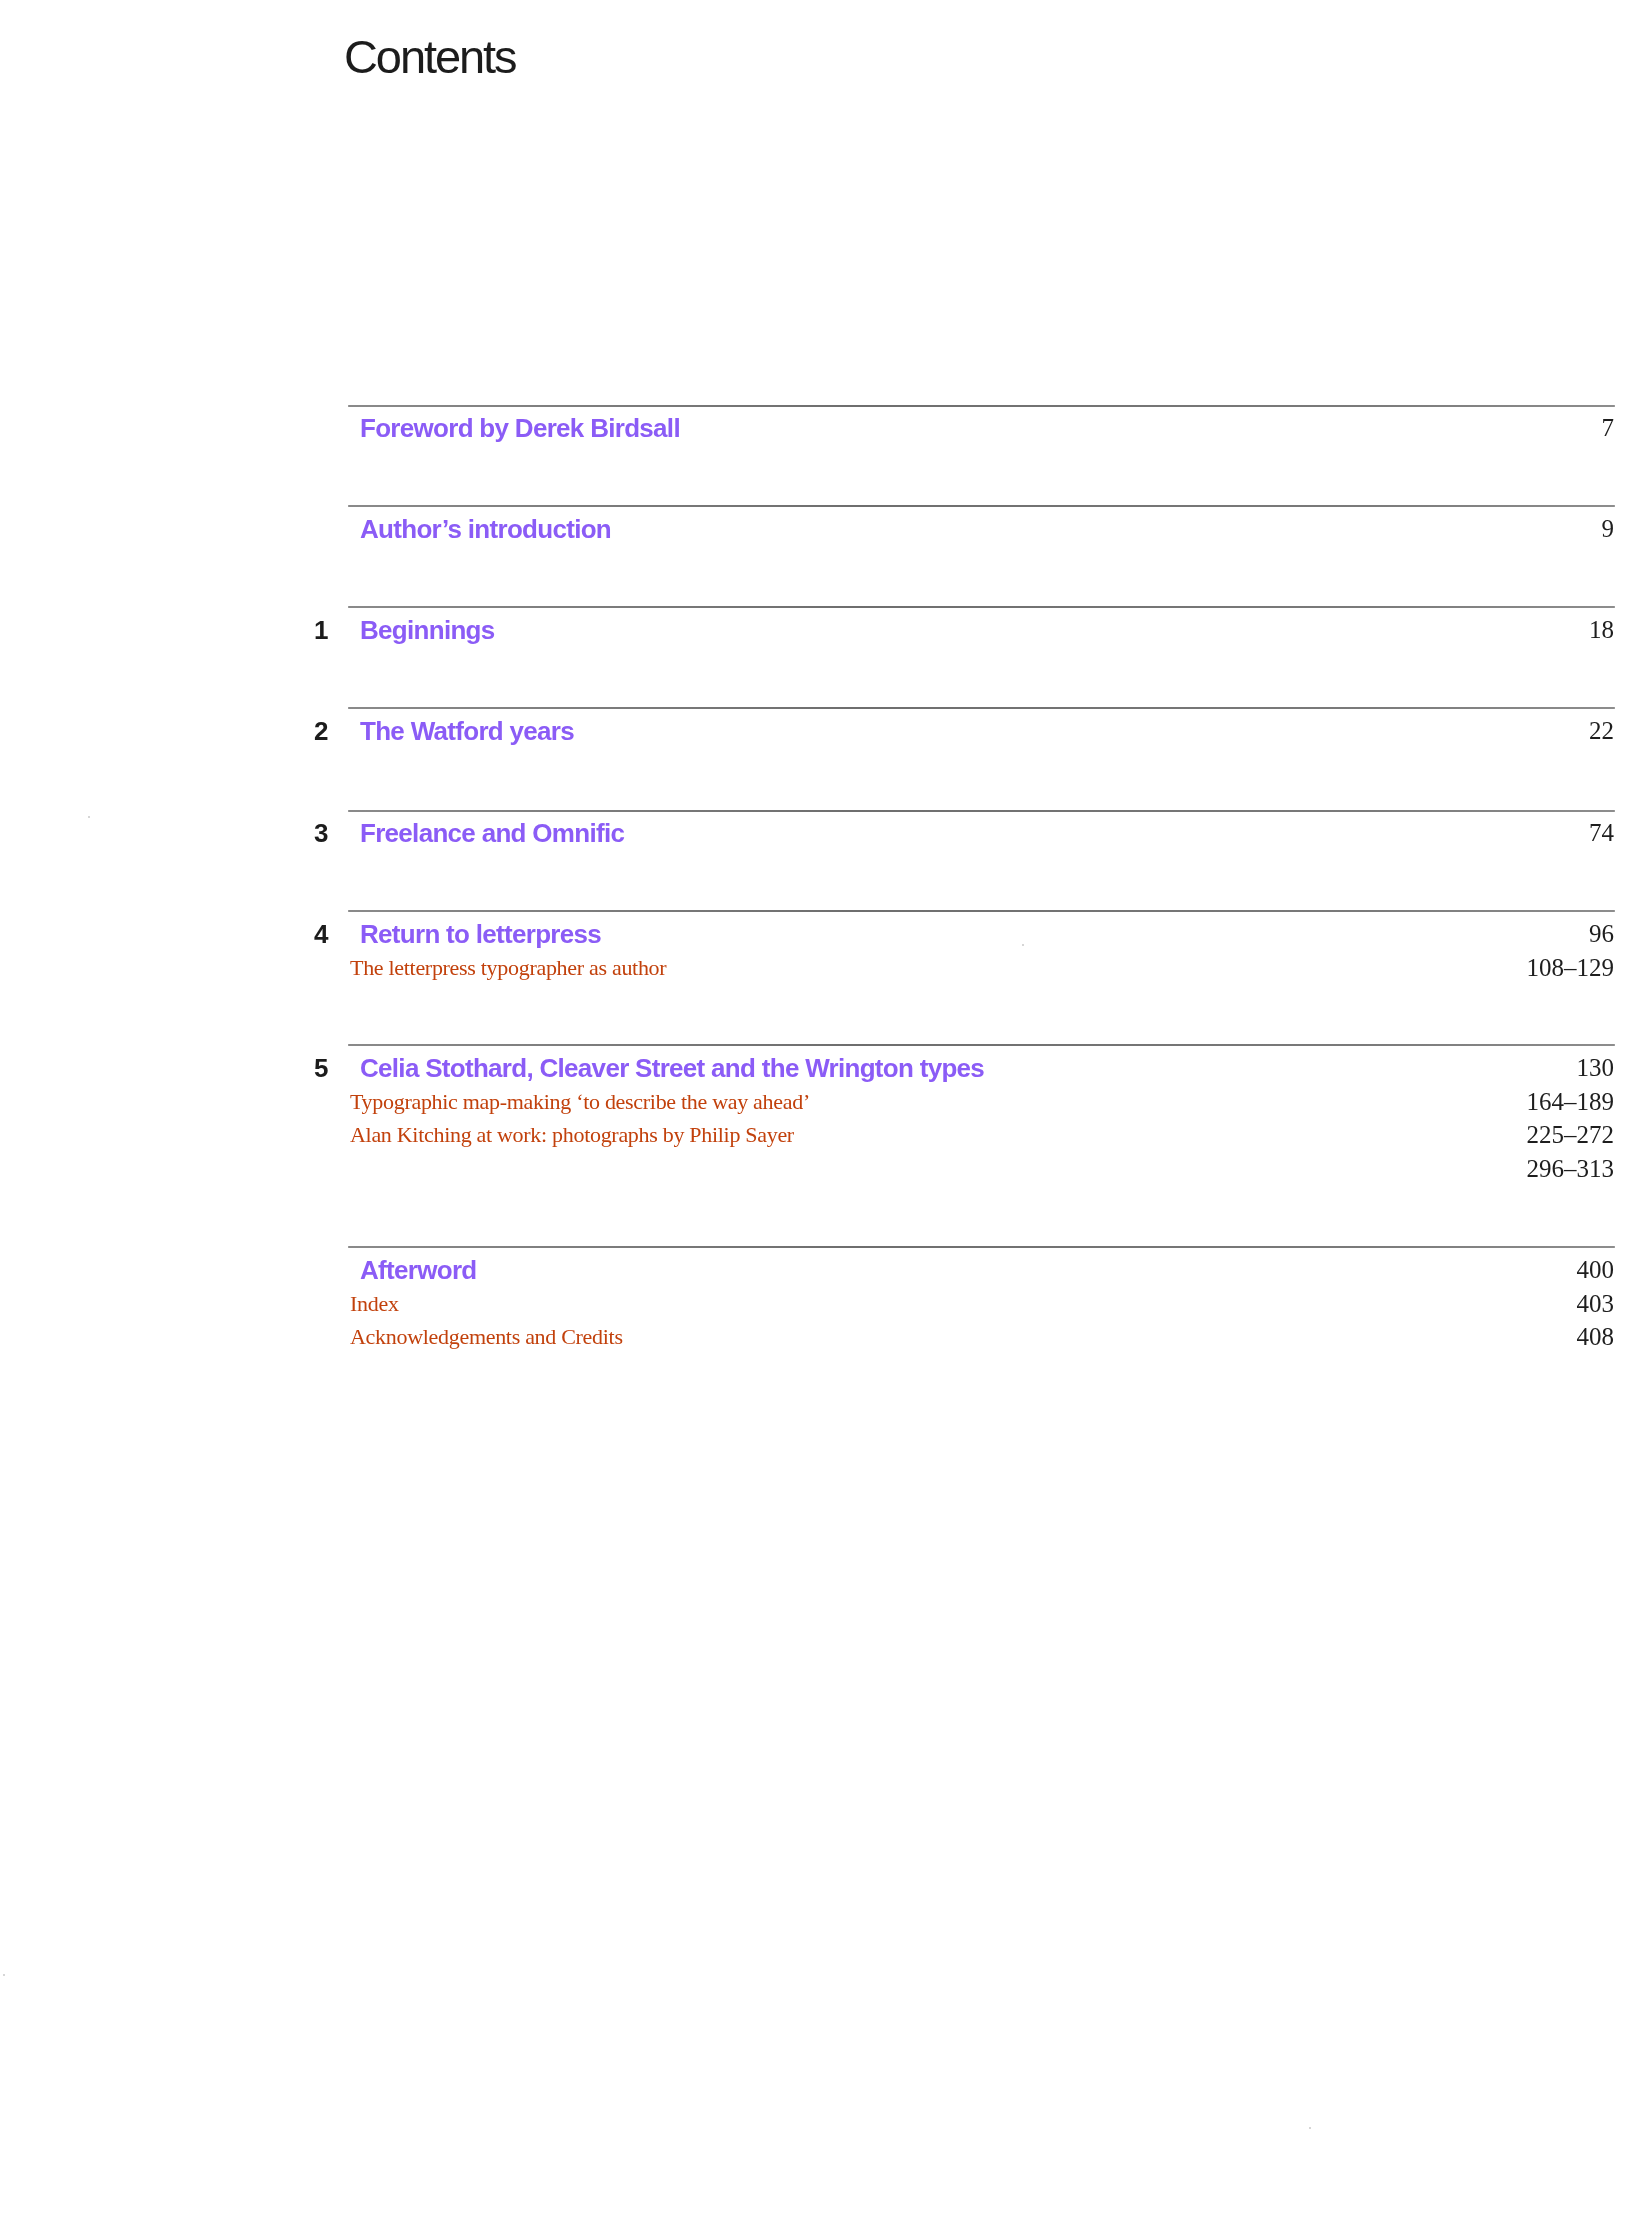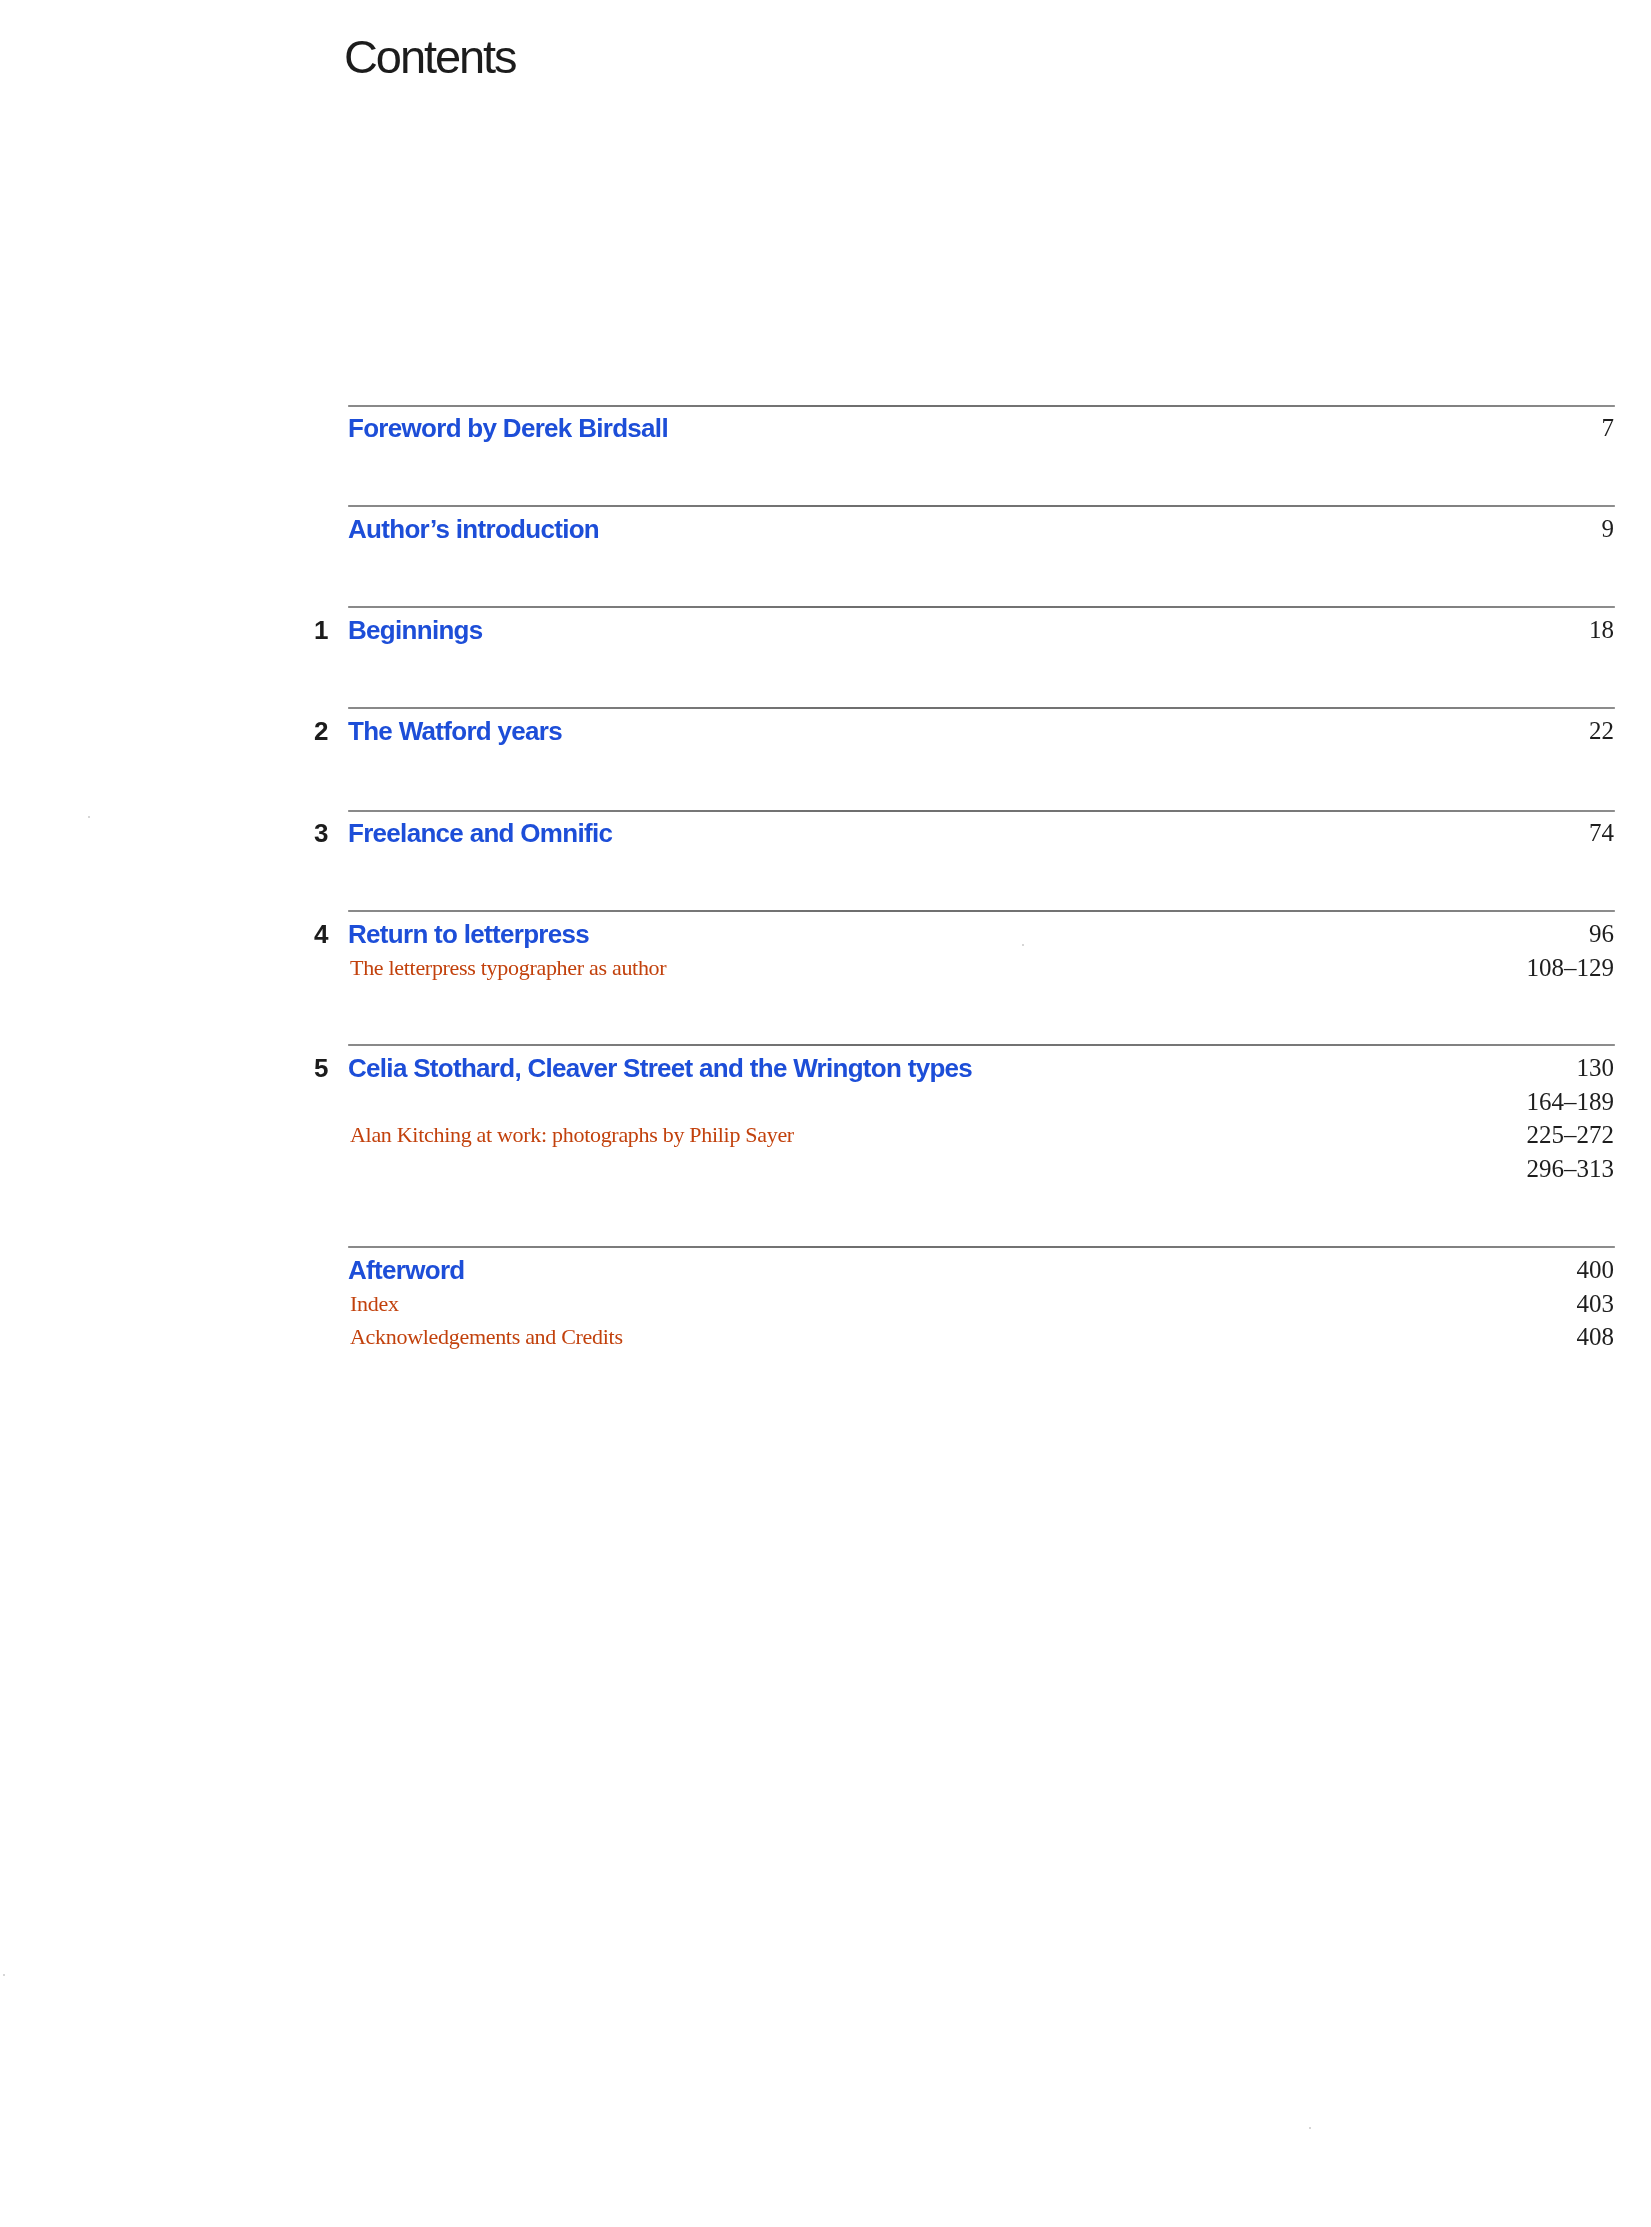--- a/index.html
+++ b/index.html
@@ -57,28 +57,28 @@
       left: 314px;
       top: 0;
       font-family: "Liberation Sans", sans-serif;
       font-weight: 700;
       font-size: 26px;
       line-height: 34px;
       color: #1c1c1c;
     }
     .title-bold {
       position: absolute;
-      left: 348px;
+      left: 360px;
       top: 0;
       font-family: "Liberation Sans", sans-serif;
       font-weight: 700;
       font-size: 26px;
       letter-spacing: -0.7px;
       line-height: 34px;
-      color: #1d4ed8;
+      color: #8b5cf6;
       white-space: nowrap;
     }
     .title-serif {
       position: absolute;
       left: 350px;
       top: 0;
       font-family: "Liberation Serif", serif;
       font-weight: 400;
       font-size: 22px;
       letter-spacing: -0.3px;
@@ -172,20 +172,21 @@
   </div>
 
   <div class="toc-section" style="top:1044px;">
     <div class="rule"></div>
     <div class="entry" style="top:6.9px;">
       <span class="num">5</span>
       <span class="title-bold">Celia Stothard, Cleaver Street and the Wrington types</span>
       <span class="page">130</span>
     </div>
     <div class="entry" style="top:41px;">
+      <span class="title-serif">Typographic map-making ‘to describe the way ahead’</span>
       <span class="page">164–189</span>
     </div>
     <div class="entry" style="top:74px;">
       <span class="title-serif">Alan Kitching at work: photographs by Philip Sayer</span>
       <span class="page">225–272</span>
     </div>
     <div class="entry" style="top:108px;">
       <span class="page">296–313</span>
     </div>
   </div>

